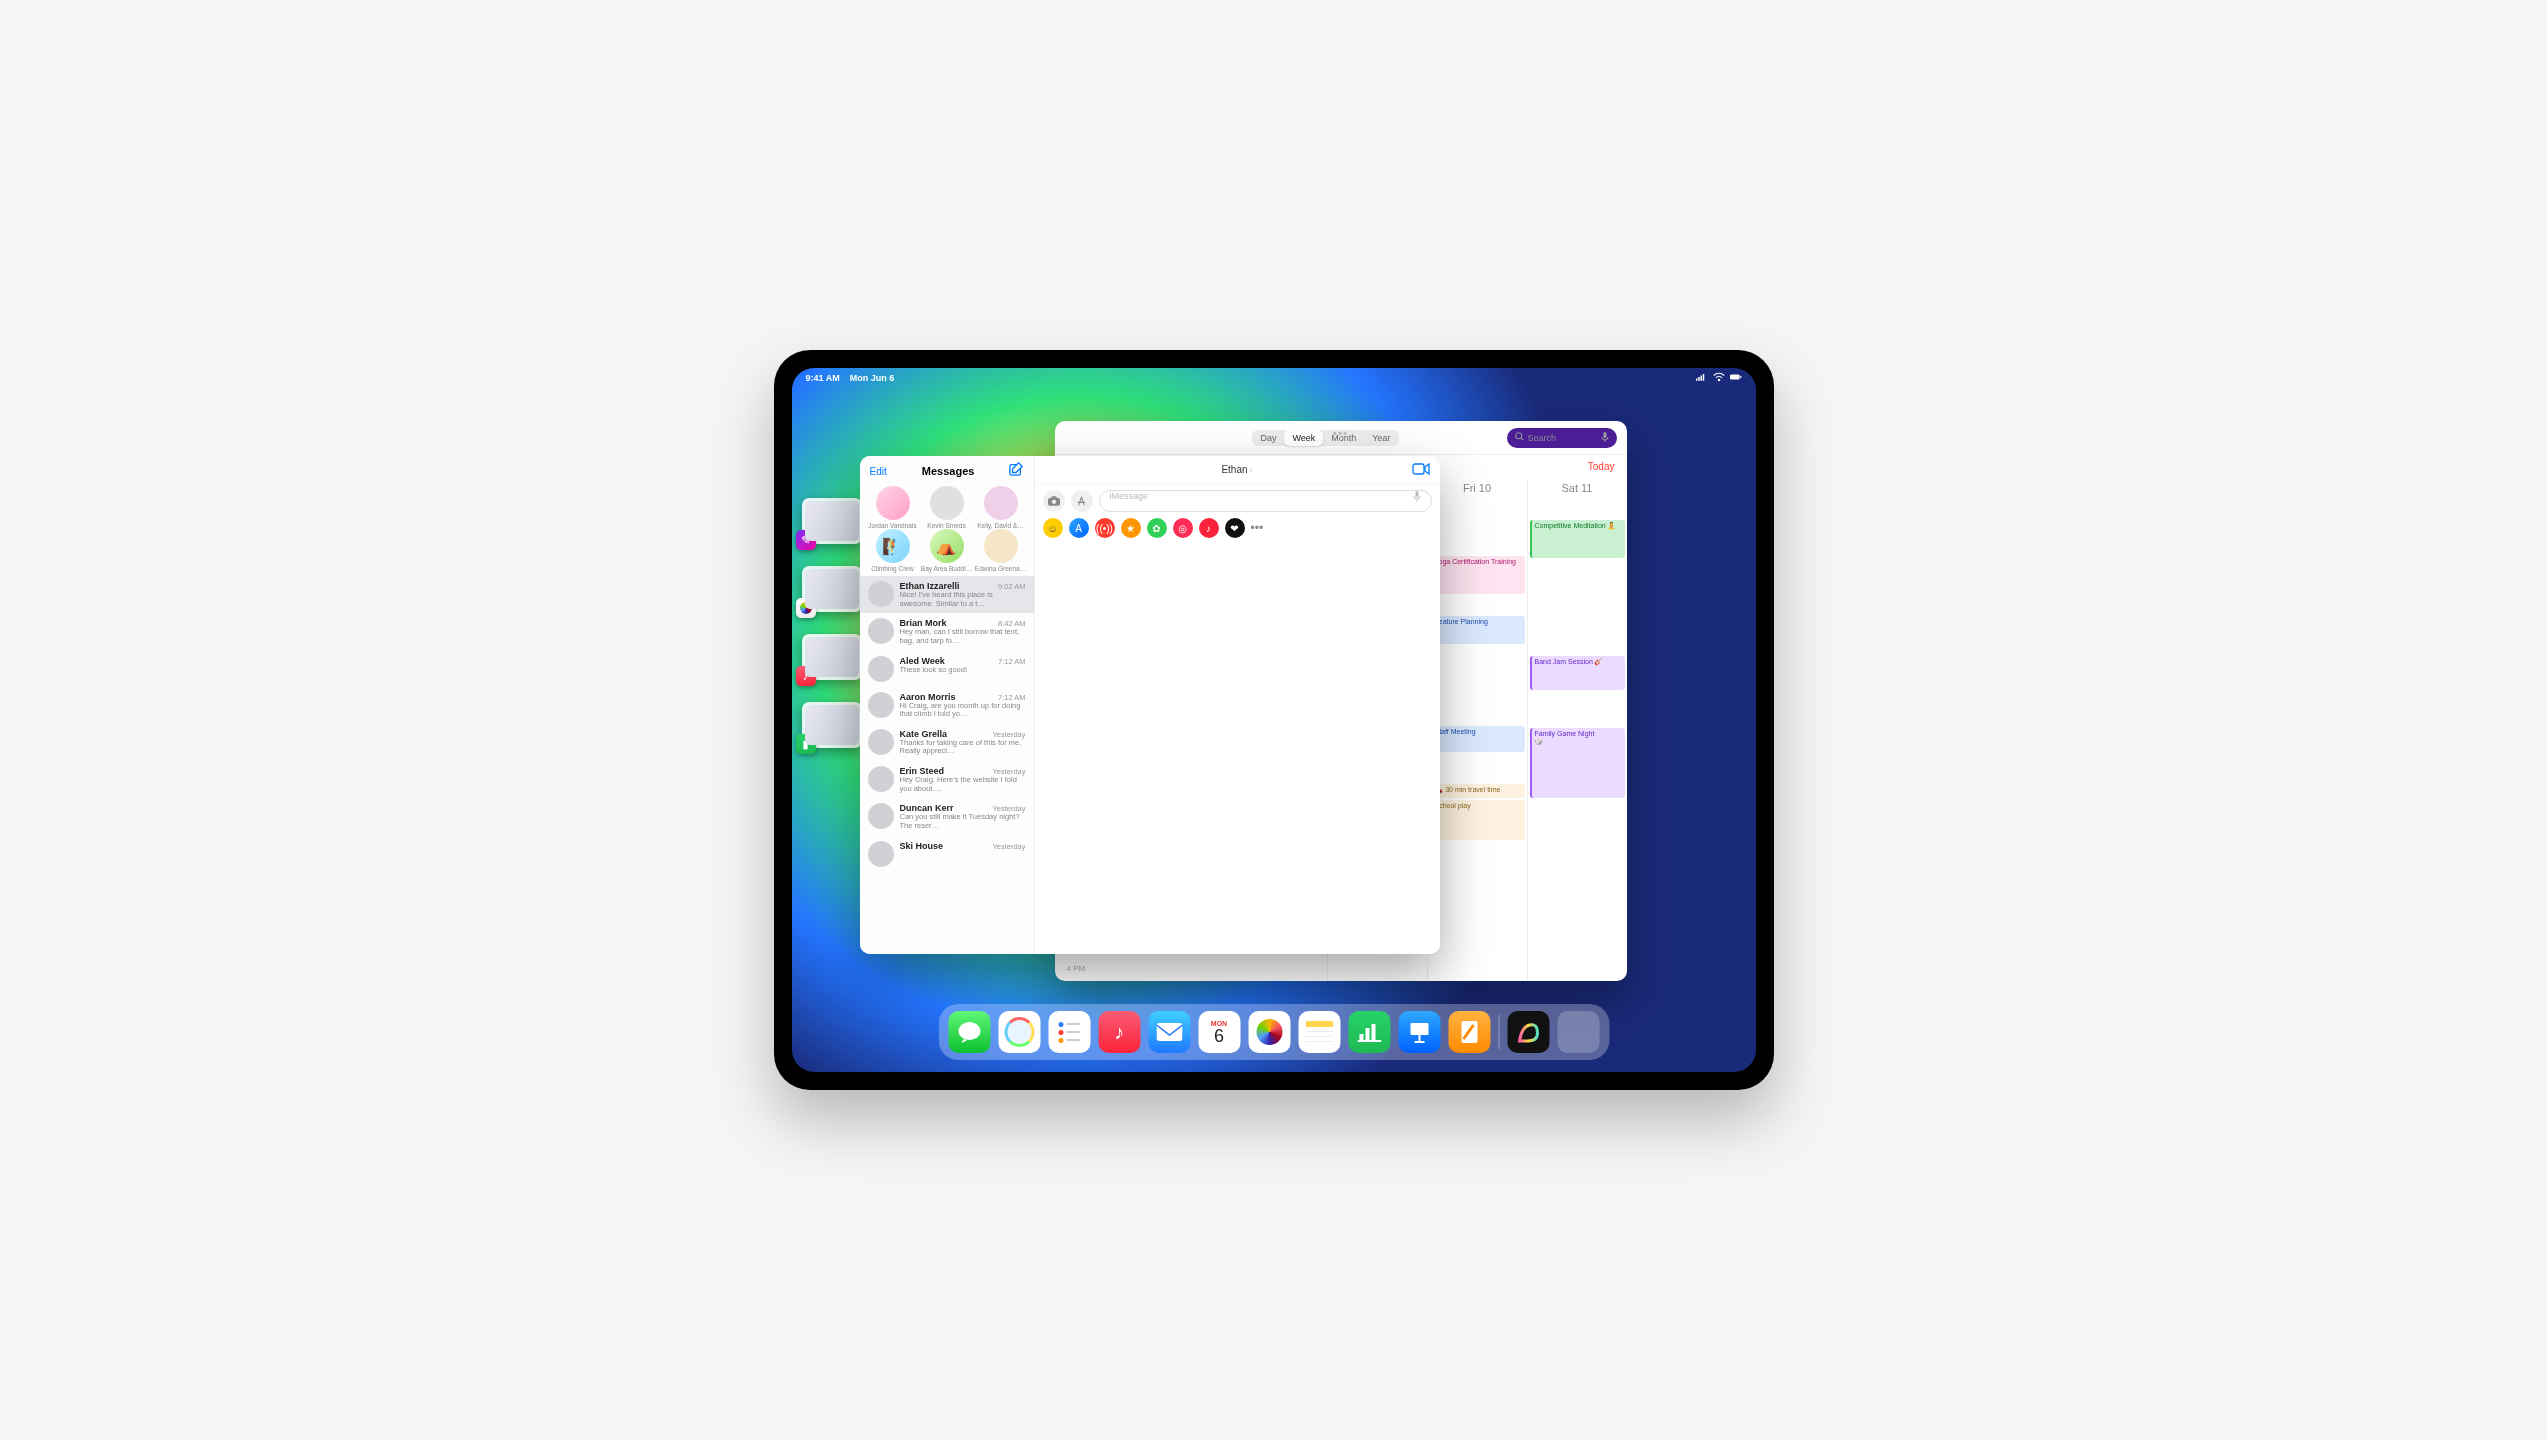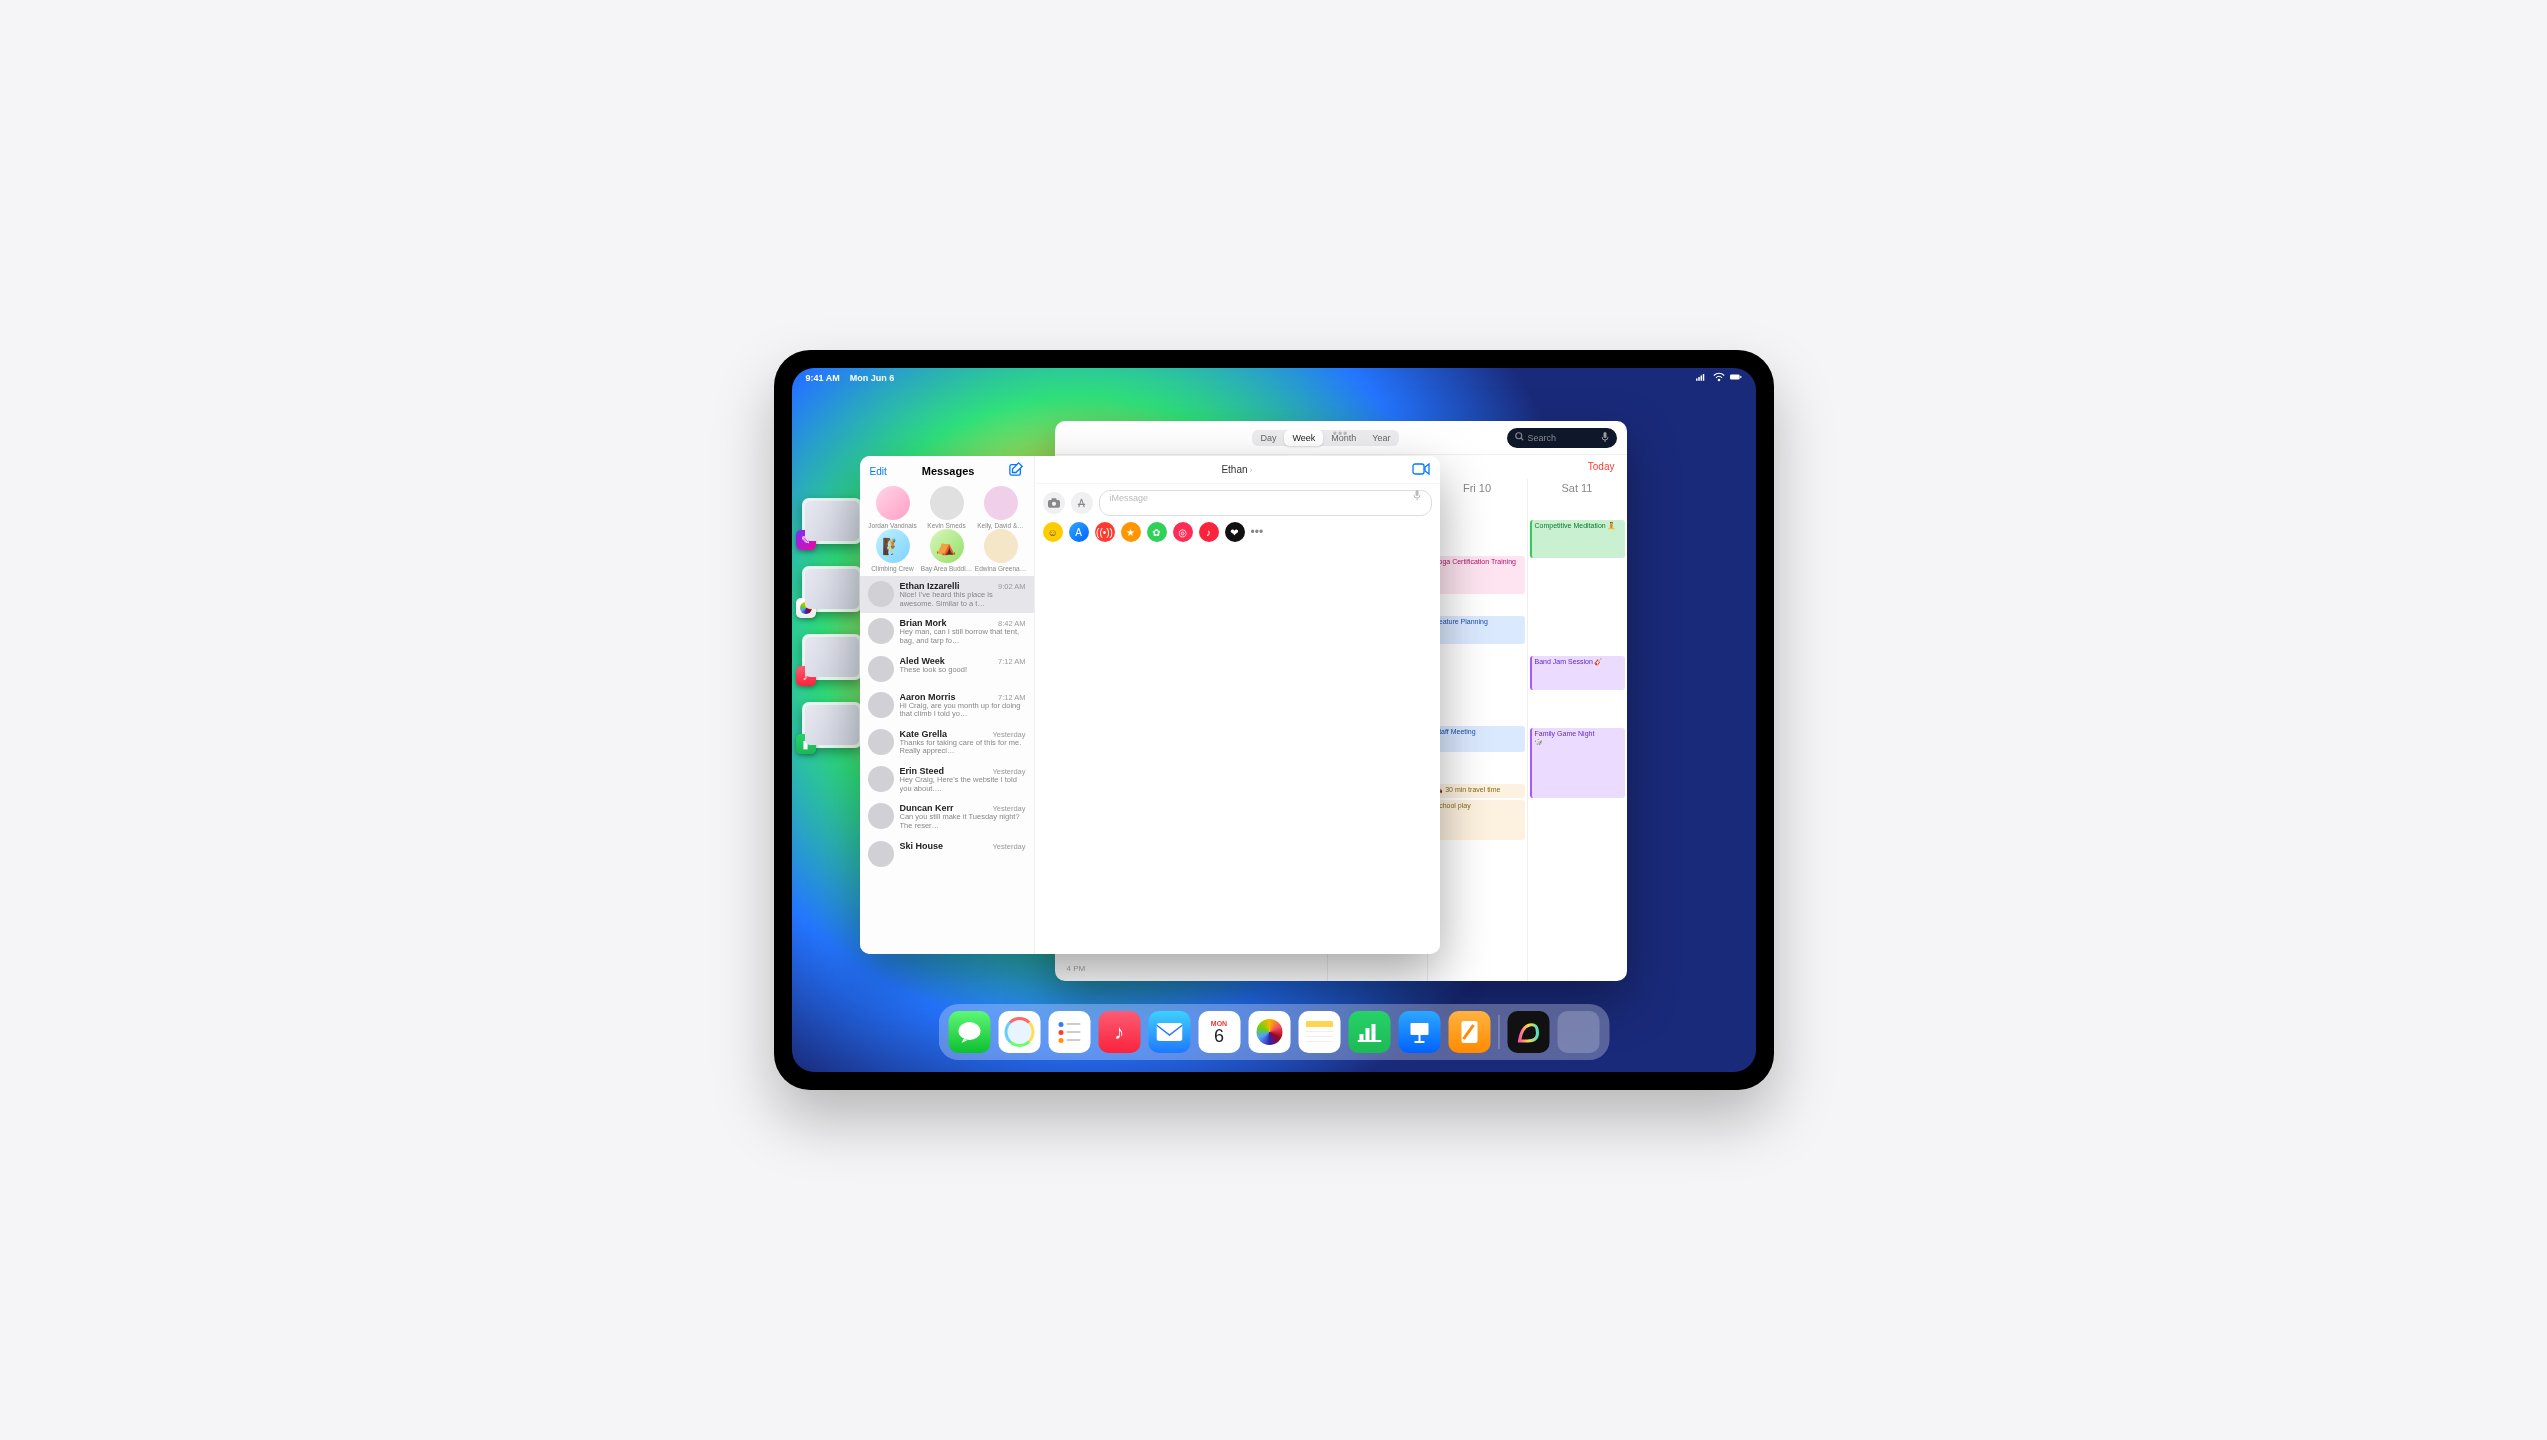--- a/index.html
+++ b/index.html
@@ -23,21 +23,21 @@
   .badge-numbers { background: linear-gradient(to bottom,#27d268,#1db954); }
 
   
   .window { position: absolute; background: #fff; border-radius: 10px; box-shadow: 0 20px 50px rgba(0,0,0,.35); overflow: hidden; }
   .calendar-win { left: 263px; top: 53px; width: 572px; height: 560px; z-index: 40; }
   .cal-top { height: 34px; display:flex; align-items:center; justify-content:space-between; padding:0 10px; border-bottom:1px solid #eee; }
   .cal-dots { position:absolute; top:6px; left:50%; transform:translateX(-50%); font-size:12px; color:#bbb; letter-spacing:1px;}
   .seg { display:flex; background:#ececef; border-radius:6px; font-size:9px; color:#666; }
   .seg span { padding:3px 8px; }
   .seg .sel { background:#fff; border-radius:5px; box-shadow:0 1px 2px rgba(0,0,0,.15); color:#222; }
-  .search-pill { width:110px; height:20px; border-radius:10px; background:#0f172a; display:flex; align-items:center; padding:0 8px; font-size:9px; color:#8a8a90; gap:4px; }
+  .search-pill { width:110px; height:20px; border-radius:10px; background:#4c1d95; display:flex; align-items:center; padding:0 8px; font-size:9px; color:#8a8a90; gap:4px; }
   .mic-icon { margin-left:auto; color:#999; }
   .cal-today { position:absolute; right:12px; top:40px; font-size:10px; color:#ff3b30; }
   .cal-days { position:absolute; top:58px; right:0; width:300px; display:flex; }
   .cal-day { flex:1; text-align:center; font-size:11px; color:#888; border-left:1px solid #eee; padding:3px 0; }
   .cal-grid { position:absolute; top:75px; right:0; bottom:0; width:300px; display:flex; }
   .cal-col { flex:1; border-left:1px solid #eee; position:relative; }
   .event { position:absolute; left:2px; right:2px; border-radius:3px; font-size:7px; padding:2px 3px; line-height:1.1; overflow:hidden; }
   .ev-green { background:#d6f5db; color:#0a7a2a; border-left:2px solid #34c759;}
   .ev-green2 { background:#c9f0d0; color:#0a7a2a; border-left:2px solid #34c759;}
   .ev-pink { background:#fde4f0; color:#b0156a; border-left:2px solid #ff5ca8;}
@@ -82,21 +82,21 @@
   .delivered { text-align:right; font-size:7px; color:#999; margin-top:2px;}
   .time-divider { text-align:center; font-size:7.5px; color:#999; margin:6px 0; }
   .sunset { width:165px; height:218px; background:linear-gradient(to bottom,#5a3520 0%,#b65a28 30%,#f2a553 60%,#ffcf7a 80%,#ffe5a8 100%); position:relative; }
   .sunset::after{content:"";position:absolute;left:40%;bottom:20%;width:30px;height:55px;background:#1a0f08;clip-path:polygon(40% 0,60% 0,62% 40%,78% 42%,80% 55%,65% 55%,60% 100%,50% 100%,45% 55%,20% 58%,18% 48%,42% 45%);}
   .sunset::before{content:"";position:absolute;left:0;right:0;bottom:0;height:25%;background:#120a05;}
   .reply-bubble { background:#e9e9eb; color:#222; border-radius:14px; padding:6px 10px; font-size:9px; line-height:1.25; max-width:300px; margin-top:6px; }
 
   .msg-compose { padding:6px 8px; }
   .compose-row { display:flex; align-items:center; gap:6px; }
   .circ-btn { width:22px;height:22px;border-radius:50%;background:#f0f0f2;display:flex;align-items:center;justify-content:center;color:#888;font-size:11px;}
-  .compose-input { flex:1; height:22px; border-radius:11px; border:1px solid #ddd; padding:12px 10px; font-size:9px; color:#bbb; display:flex; align-items:flex-end; justify-content:space-between;}
+  .compose-input { flex:1; height:22px; border-radius:11px; border:1px solid #ddd; padding:0 10px; font-size:9px; color:#bbb; display:flex; align-items:flex-start; justify-content:space-between;}
   .app-row { display:flex; gap:6px; margin-top:6px; align-items:center;}
   .app-round { width:20px;height:20px;border-radius:50%;display:flex;align-items:center;justify-content:center;font-size:10px;color:#fff;}
 
   .mm-dots{ position:absolute; top:3px; left:50%; transform:translateX(-50%); color:#bbb; font-size:11px; letter-spacing:1px;}
 
   
   .dock { position:absolute; bottom:12px; left:50%; transform:translateX(-50%); height:56px; padding:6px 10px; background:rgba(255,255,255,.28); backdrop-filter:blur(20px); border-radius:20px; display:flex; gap:8px; align-items:center; z-index:150; }
   .dock-icon { width:42px;height:42px;border-radius:10px;display:flex;align-items:center;justify-content:center;color:#fff;font-size:20px;position:relative;}
   .dock-sep { width:1px;height:34px;background:rgba(255,255,255,.4);}
   .di-messages{background:linear-gradient(to bottom,#5ef777,#0dbf2f);}

